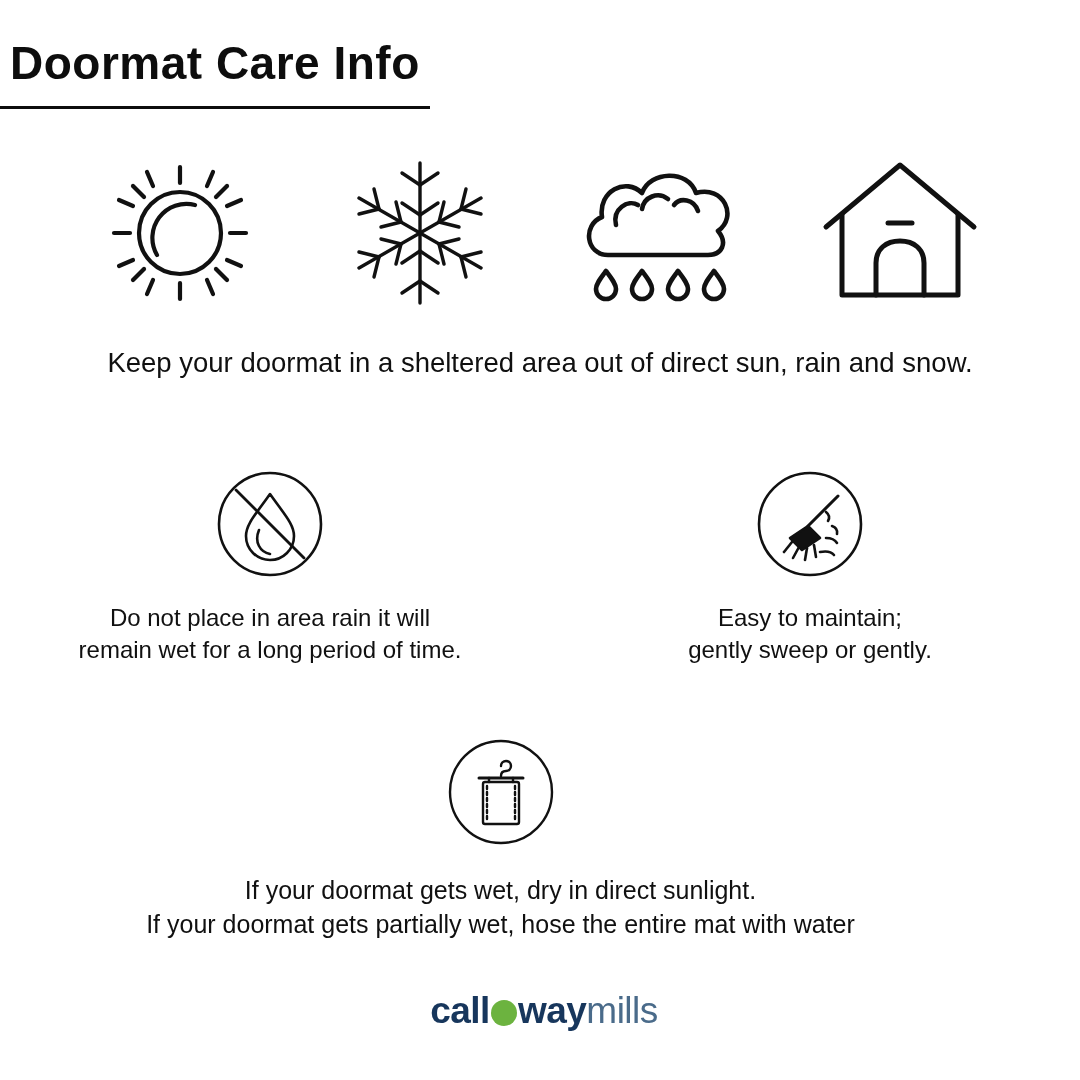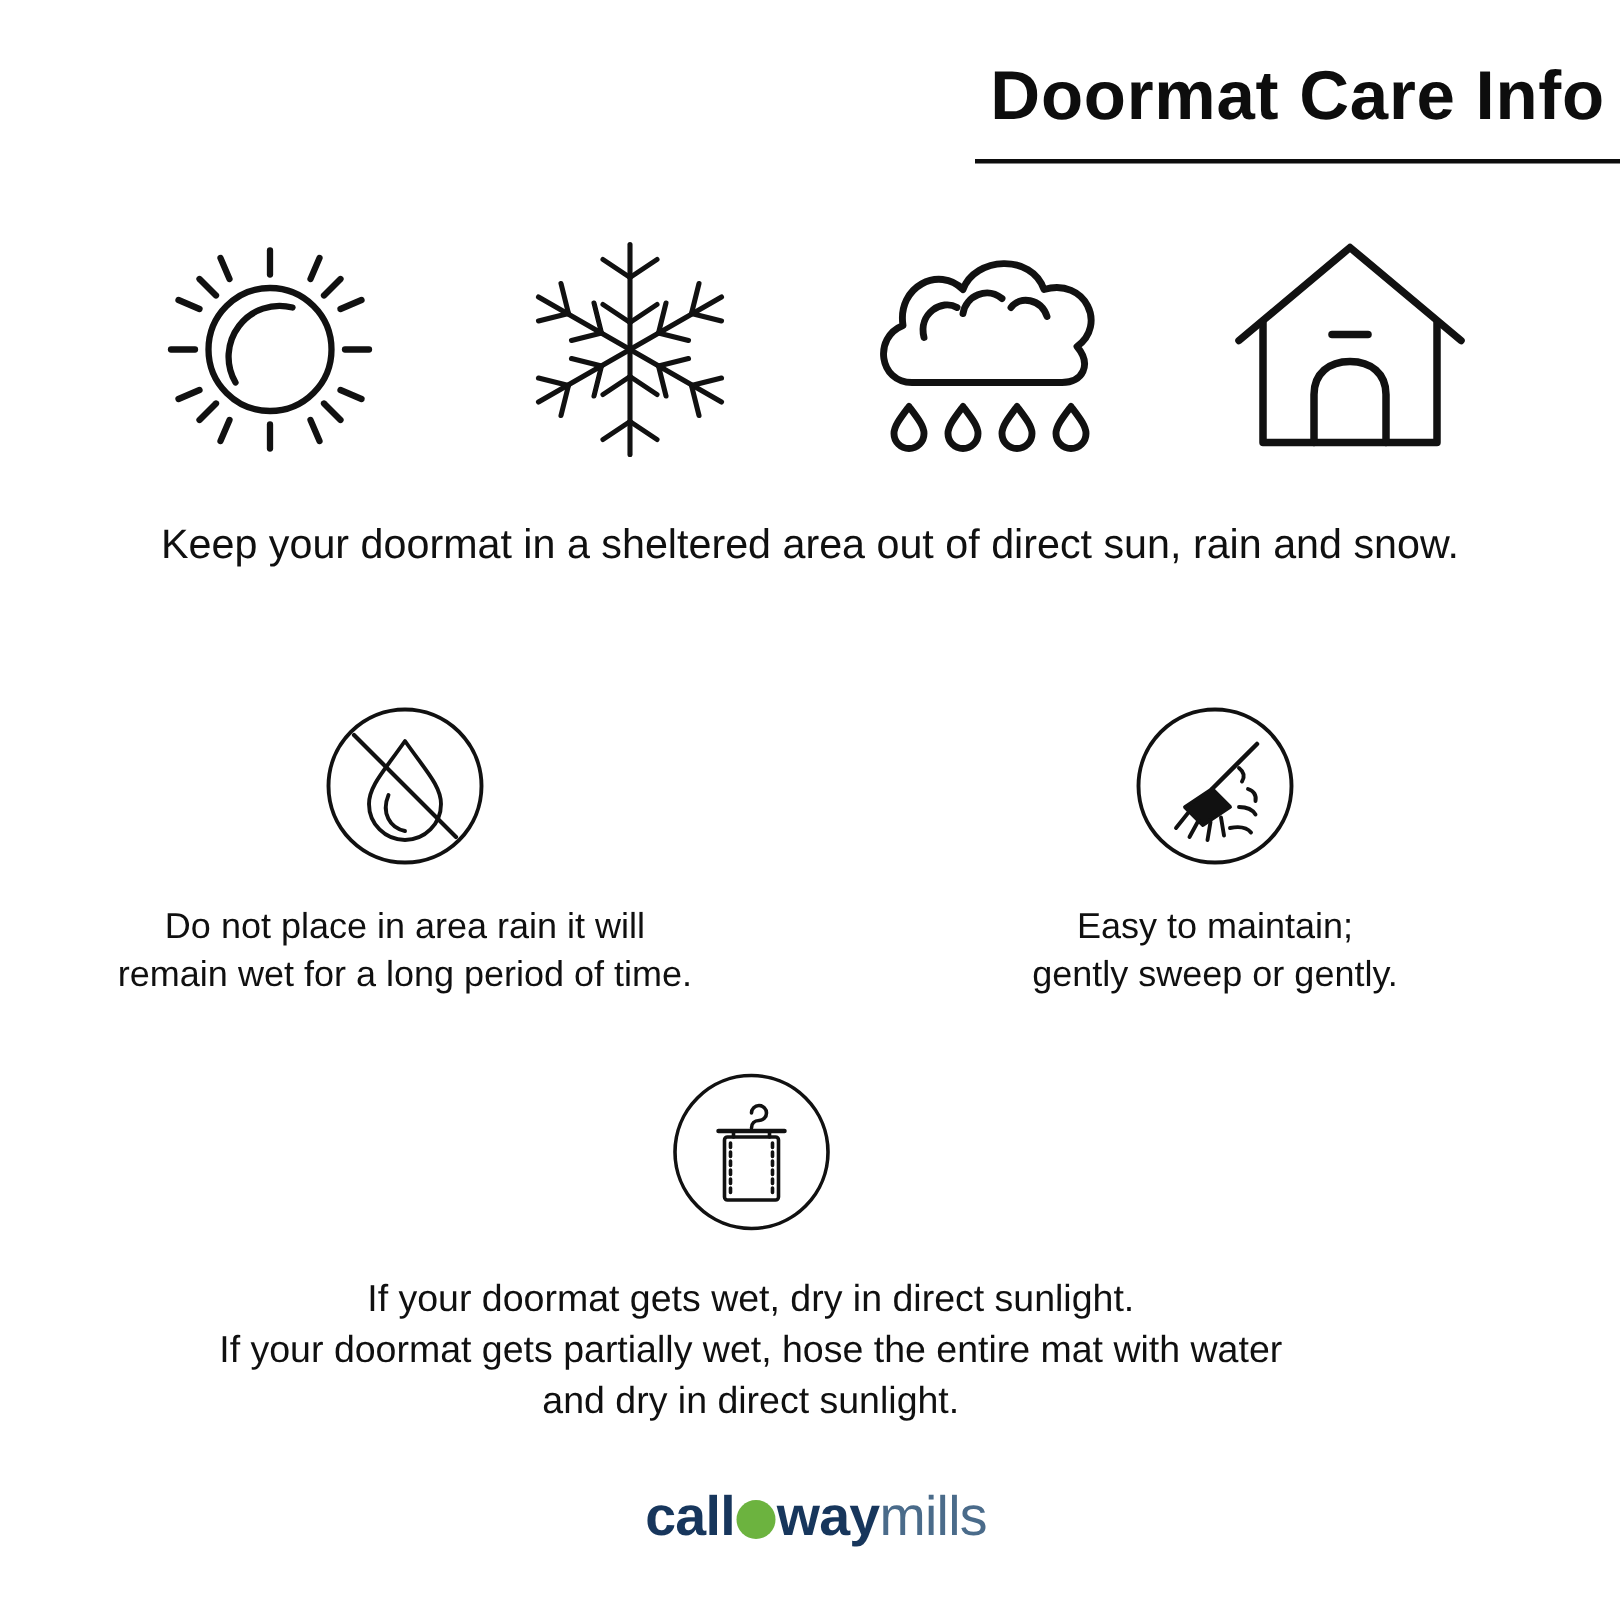--- a/index.html
+++ b/index.html
@@ -17,21 +17,21 @@
     height: 1080px;
     background: #ffffff;
   }
 
   
   .title-wrap {
     position: absolute;
     top: 36px;
     left: 0;
     width: 1080px;
-    text-align: right;
+    text-align: left;
   }
   .title {
     font-size: 46px;
     font-weight: bold;
     letter-spacing: 0.5px;
     color: #0d0d0d;
     display: inline-block;
     padding: 0 10px 16px 10px;
     border-bottom: 3px solid #0d0d0d;
   }
@@ -93,21 +93,21 @@
     text-align: center;
     font-size: 24px;
     line-height: 1.32;
     color: #101010;
   }
   .cap .ln { display: block; white-space: nowrap; }
 
   
   .bottom {
     position: absolute;
-    top: 712px;
+    top: 736px;
     left: 0;
     width: 1001px;
     display: flex;
     flex-direction: column;
     align-items: center;
   }
   .bottom .cap { margin-top: 26px; font-size: 25px; line-height: 1.35; }
 
   
   .logo {
@@ -280,21 +280,20 @@
         <rect x="38" y="46" width="36" height="42" rx="2"></rect>
         <line x1="44" y1="42" x2="44" y2="46"></line>
         <line x1="68" y1="42" x2="68" y2="46"></line>
         <path d="M42 50 L42 84" stroke-dasharray="3 3"></path>
         <path d="M70 50 L70 84" stroke-dasharray="3 3"></path>
       </svg>
     </div>
     <div class="cap">
       <span class="ln">If your doormat gets wet, dry in direct sunlight.</span>
       <span class="ln">If your doormat gets partially wet, hose the entire mat with water</span>
-      <span class="ln">and dry in direct sunlight.</span>
     </div>
   </div>
 
   <div class="logo">
     <span class="part1">call</span><span class="dot"></span><span class="part2">way</span><span class="part3">mills</span>
   </div>
 
 </div>
 
 </body></html>

